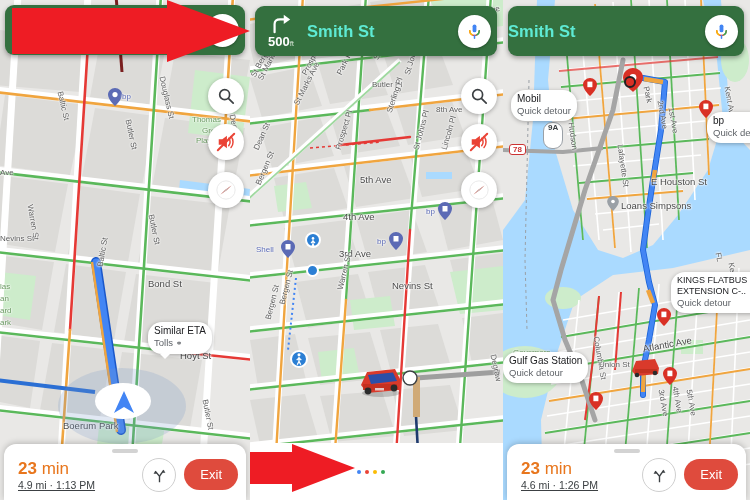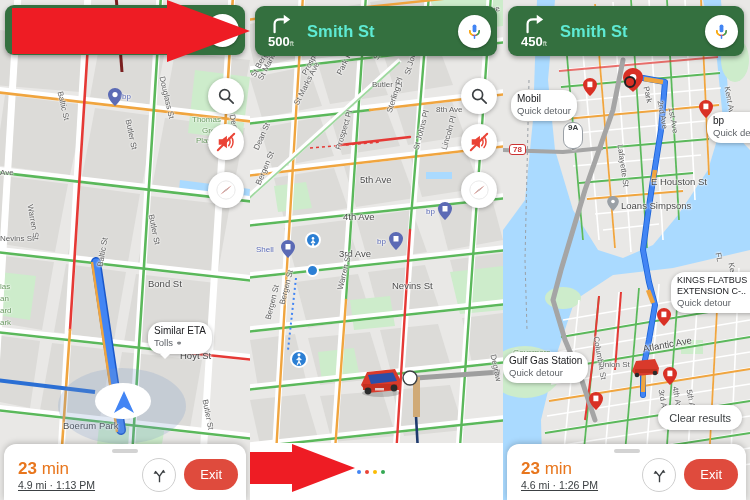--- a/index.html
+++ b/index.html
@@ -638,21 +638,21 @@
       <div class="lbl big" style="left:140px;top:343px;transform:rotate(-10deg)">Atlantic Ave</div>
       <div class="lbl" style="left:93px;top:332px;transform:rotate(80deg)">Columbia St</div>
       <div class="lbl" style="left:96px;top:360px">Union St</div>
       <div class="lbl" style="left:158px;top:385px;transform:rotate(80deg)">3rd Ave</div>
       <div class="lbl" style="left:172px;top:382px;transform:rotate(80deg)">4th Ave</div>
       <div class="lbl" style="left:186px;top:385px;transform:rotate(80deg)">5th Ave</div>
       <div class="lbl" style="left:228px;top:258px;transform:rotate(80deg)">Kent Ave</div>
       <div class="lbl" style="left:215px;top:248px;transform:rotate(80deg)">FL</div>
 
       <div class="shieldI" style="left:6px;top:144px;height:11px">78</div>
-      <div class="shieldO" style="left:60px;top:122px;height:27px">9A</div>
+      <div class="shieldO" style="left:40px;top:122px;height:27px">9A</div>
 
       <div style="position:absolute;left:120px;top:68px">
         <svg width="20" height="24" viewBox="0 0 20 24">
             <path d="M10 0C4.5 0 0 4.3 0 9.6 0 16.4 10 24 10 24s10-7.6 10-14.4C20 4.3 15.5 0 10 0z" fill="#d93025"></path>
             <circle cx="10" cy="9.4" r="3.4" fill="#fff"></circle>
           </svg>
       </div>
 
       <div style="position:absolute;left:121px;top:76px;width:12px;height:12px;border-radius:50%;border:2.5px solid #202124;background:#d93025"></div>
 
@@ -713,35 +713,23 @@
       </div>
       <div class="callout" style="left:168px;top:272px;width:96px">
         <div class="ttl" style="font-size:9px;white-space:normal;line-height:11px">KINGS FLATBUS EXTENSION C-..</div>
         <div class="sub">Quick detour</div>
       </div>
       <div class="callout" style="left:0px;top:352px">
         <div class="ttl">Gulf Gas Station</div>
         <div class="sub">Quick detour</div>
       </div>
 
-      <div class="chip dark" style="right:8px;top:405px">
-        <span>Clear results</span>
-      </div>
     </div>
 
     <div class="navcard" style="left:5px;top:6px;width:236px;height:50px">
-      <div class="turnbox">
-        <svg class="turnicon" viewBox="0 0 24 24">
-          <path d="M5 21 L5 12 Q5 7 11 7 L19 7" stroke="#fff" stroke-width="2.4" fill="none" stroke-linecap="round"></path>
-          <path d="M15 2 L22 7 L15 12 Z" fill="#fff"></path>
-        </svg>
-        <div class="dist">
-          <span>450</span><span class="unit">ft</span>
-        </div>
-      </div>
       <div class="street">Smith St</div>
       <div class="micbtn">
         <svg width="19" height="19" viewBox="0 0 24 24">
           <rect x="9.6" y="3" width="4.8" height="10" rx="2.4" fill="#4285f4"></rect>
           <path d="M6 11a6 6 0 0 0 12 0" stroke="#ea4335" stroke-width="1.9" fill="none" stroke-linecap="round"></path>
           <path d="M6 11a6 6 0 0 0 3 5.2" stroke="#fbbc05" stroke-width="1.9" fill="none" stroke-linecap="round"></path>
           <path d="M15 16.2a6 6 0 0 0 3-5.2" stroke="#34a853" stroke-width="1.9" fill="none" stroke-linecap="round"></path>
           <line x1="12" y1="17" x2="12" y2="20.5" stroke="#4285f4" stroke-width="1.9" stroke-linecap="round"></line>
         </svg>
       </div>

